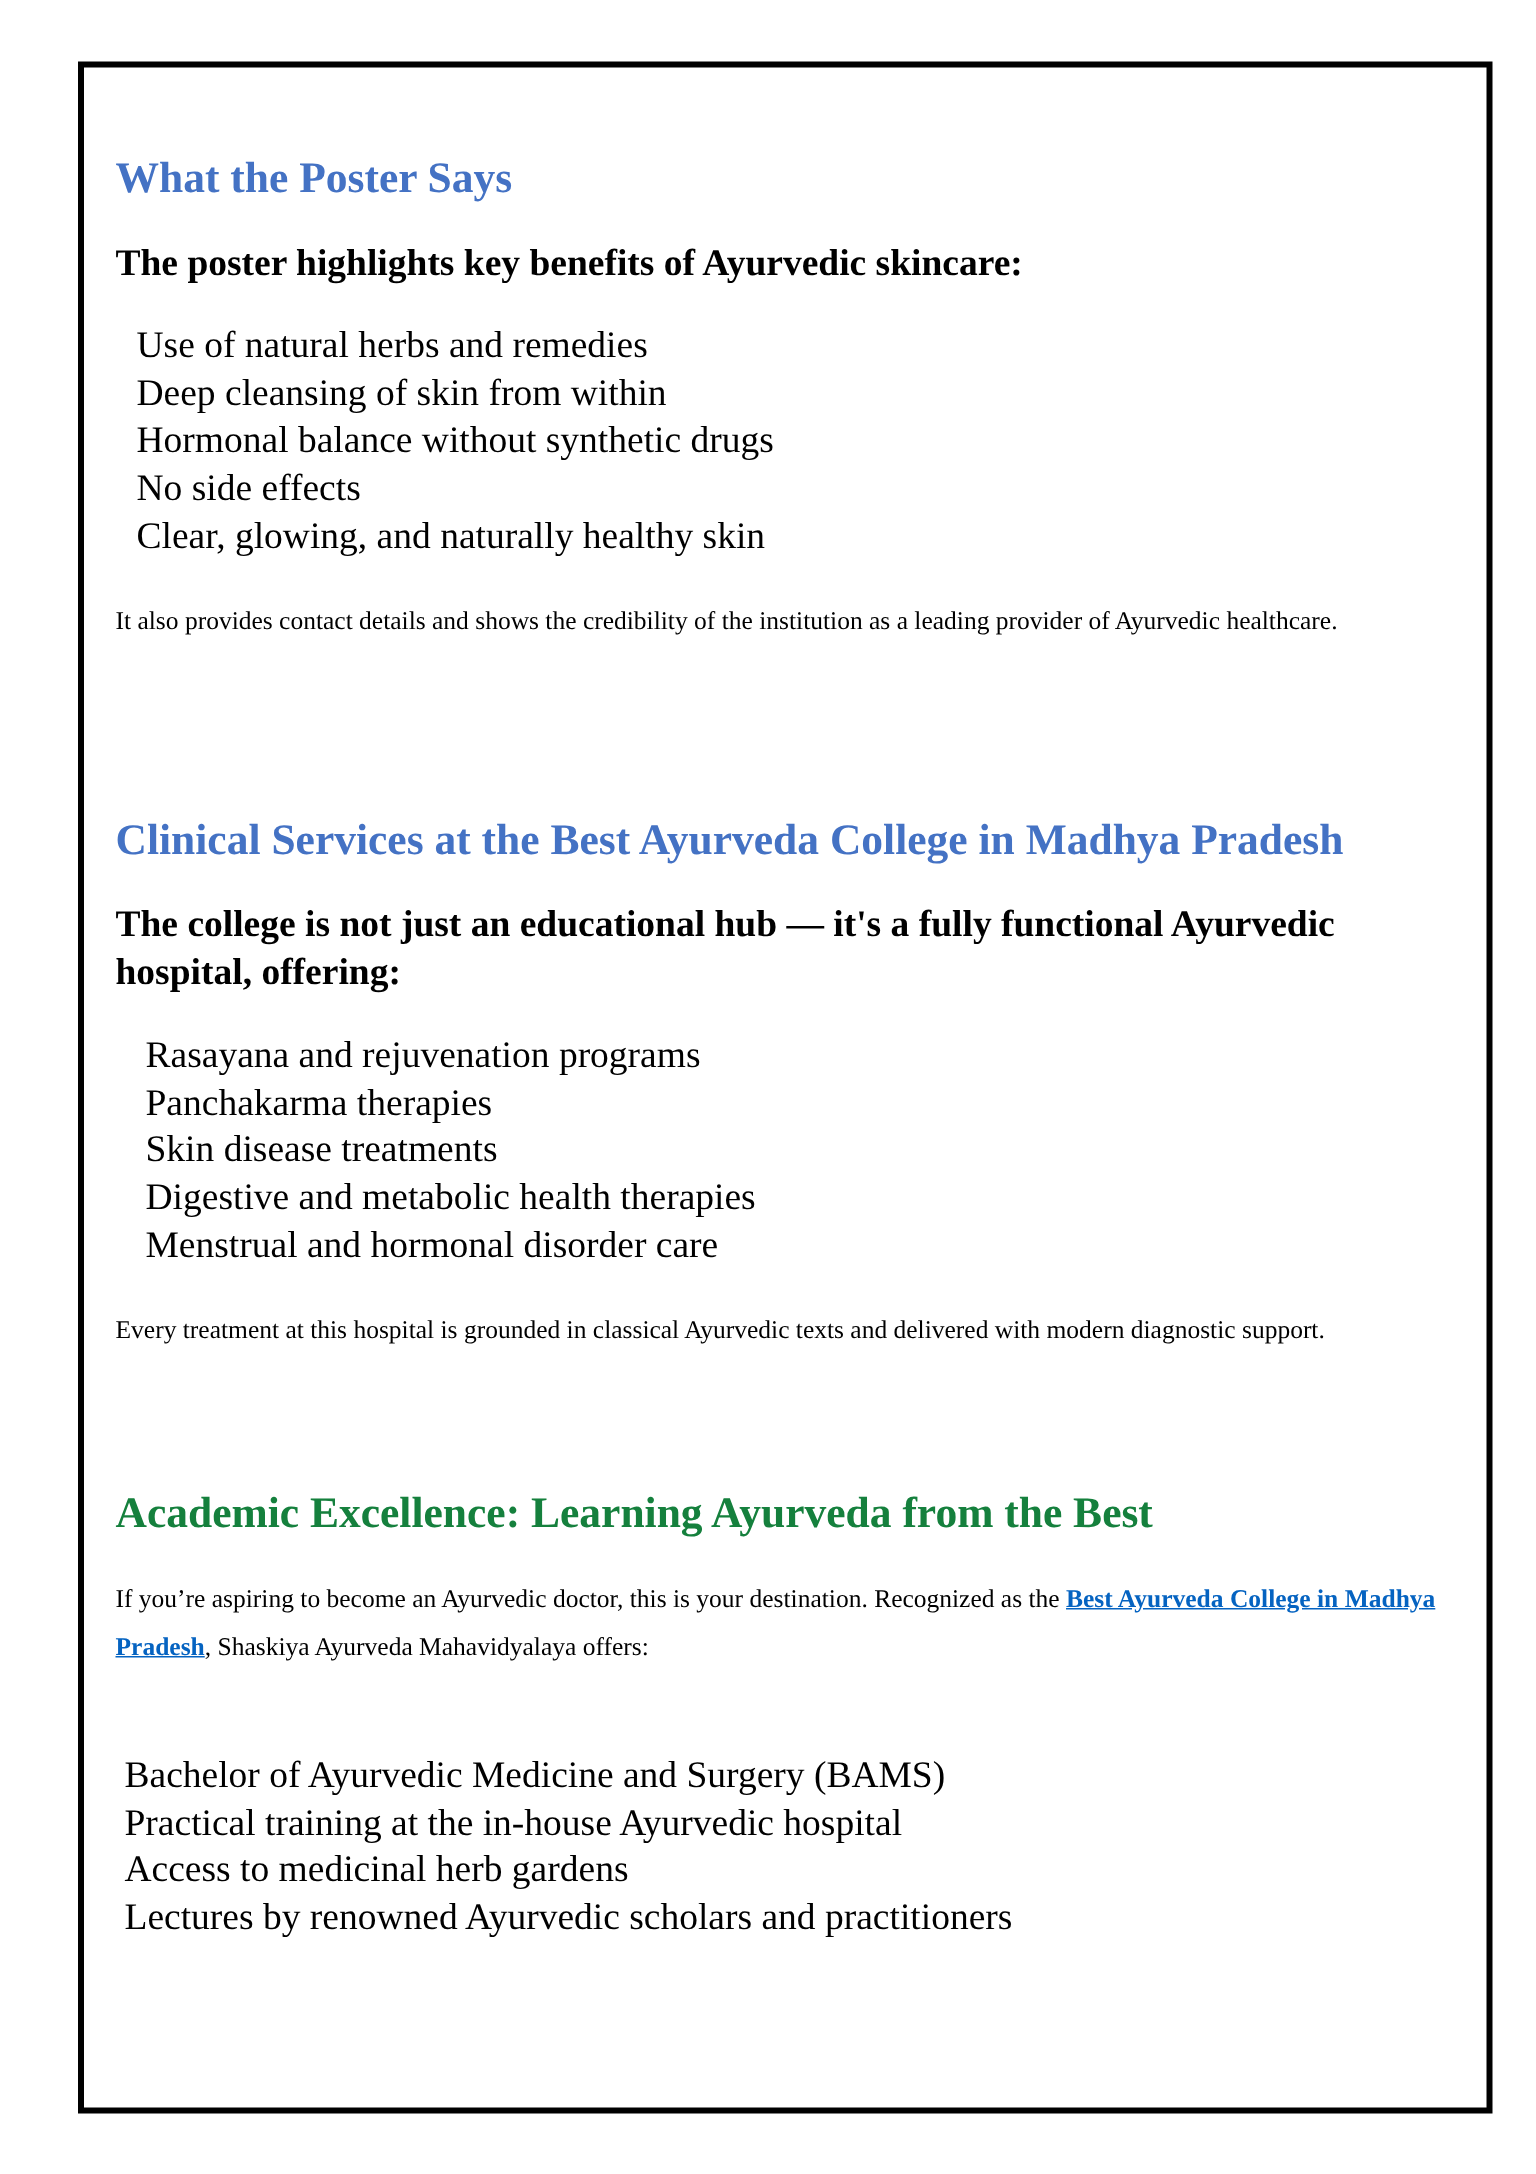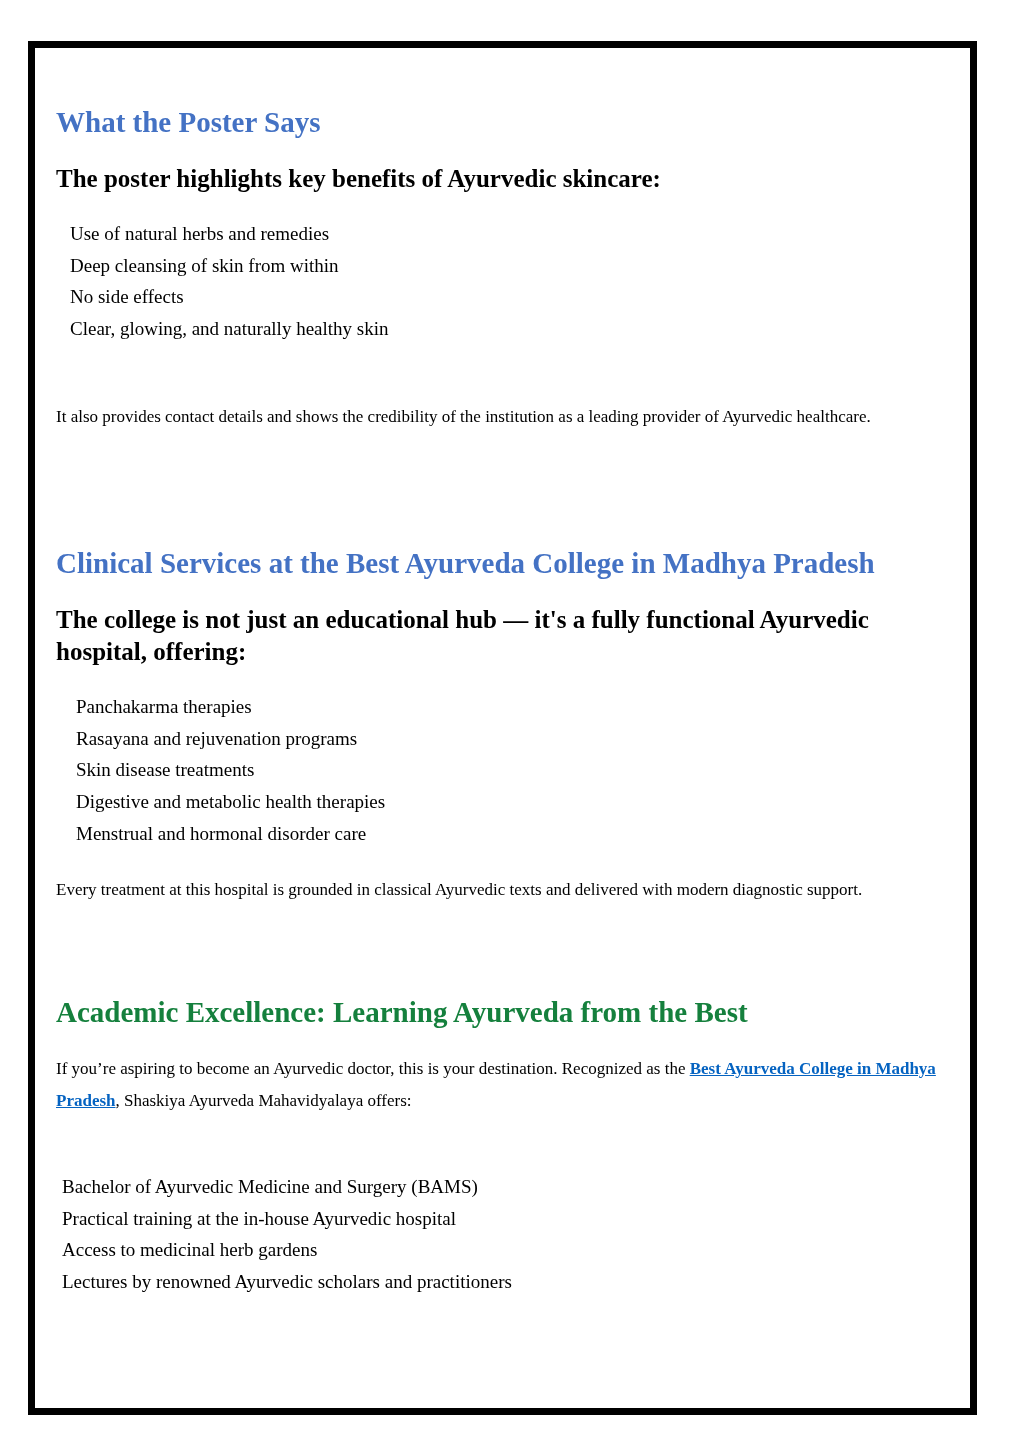--- a/index.html
+++ b/index.html
@@ -1,49 +1,50 @@
 <!DOCTYPE html>
 <html><head>
   <meta charset="utf-8">
   <style>
     html, body { margin: 0; padding: 0; background: #ffffff; }
     body { width: 1024px; height: 1449px; position: relative; font-family: "Liberation Serif", "DejaVu Serif", serif; color: #000; }
     .page-frame {
-      position: absolute; left: 28px; top: 41px; width: 935px; height: 1360px;
-      border: 7px solid #f97316; box-sizing: content-box;
+      position: absolute; left: 52px; top: 41px; width: 935px; height: 1360px;
+      border: 4px solid #f97316; box-sizing: content-box;
     }
     .content { position: absolute; left: 21px; top: 0; width: 900px; }
     h2 { font-weight: bold; font-size: 29px; line-height: 34px; margin: 0; position: absolute; left: 0; white-space: nowrap; }
     .lead { font-weight: bold; font-size: 25px; line-height: 32px; position: absolute; left: 0; width: 910px; margin: 0; }
     .para { font-size: 17px; line-height: 31.5px; position: absolute; left: 0; width: 880px; margin: 0; }
     ul.items { list-style: none; margin: 0; padding: 0; position: absolute; }
-    ul.items li { font-size: 19px; line-height: 31.7px; white-space: nowrap; }
+    ul.items li { font-size: 25px; line-height: 31.7px; white-space: nowrap; }
     a.link { font-weight: bold; text-decoration: underline; }
   </style>
 </head>
 <body>
 
 <div class="page-frame" style="border-color: rgb(0, 0, 0);">
   <div class="content">
 
     <h2 style="top: 57px; color: rgb(68, 114, 196);">What the Poster Says</h2>
     <p class="lead" style="top:115px;">The poster highlights key benefits of Ayurvedic skincare:</p>
     <ul class="items" style="left:14px; top:170px;">
       <li>Use of natural herbs and remedies</li>
       <li>Deep cleansing of skin from within</li>
+      <li>Hormonal balance without synthetic drugs</li>
       <li>No side effects</li>
       <li>Clear, glowing, and naturally healthy skin</li>
     </ul>
     <p class="para" style="top:353px;">It also provides contact details and shows the credibility of the institution as a leading provider of Ayurvedic healthcare.</p>
 
     <h2 style="top: 498px; color: rgb(68, 114, 196);">Clinical Services at the Best Ayurveda College in Madhya Pradesh</h2>
     <p class="lead" style="top:556px;">The college is not just an educational hub — it's a fully functional Ayurvedic hospital, offering:</p>
     <ul class="items" style="left:20px; top:643px;">
+      <li>Rasayana and rejuvenation programs</li>
       <li>Panchakarma therapies</li>
-      <li>Rasayana and rejuvenation programs</li>
       <li>Skin disease treatments</li>
       <li>Digestive and metabolic health therapies</li>
       <li>Menstrual and hormonal disorder care</li>
     </ul>
     <p class="para" style="top:826px;">Every treatment at this hospital is grounded in classical Ayurvedic texts and delivered with modern diagnostic support.</p>
 
     <h2 style="top: 947px; color: #15803d;">Academic Excellence: Learning Ayurveda from the Best</h2>
     <p class="para" style="top:1005px;"><span>If you’re aspiring to become an Ayurvedic doctor, this is your destination. Recognized as the </span><a class="link" href="#" style="color: rgb(5, 99, 193); margin-top: 32px;">Best Ayurveda College in Madhya Pradesh</a><span>, Shaskiya Ayurveda Mahavidyalaya offers:</span></p>
     <ul class="items" style="left:6px; top:1123px;">
       <li>Bachelor of Ayurvedic Medicine and Surgery (BAMS)</li>

